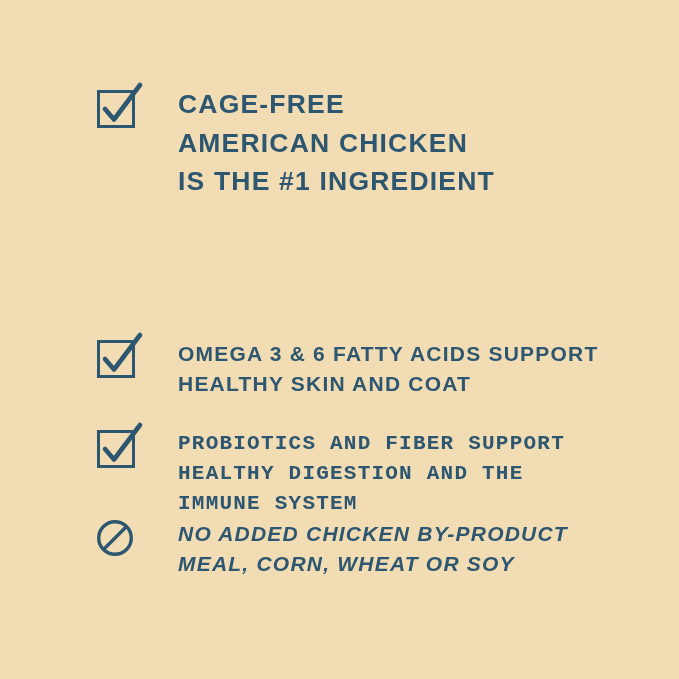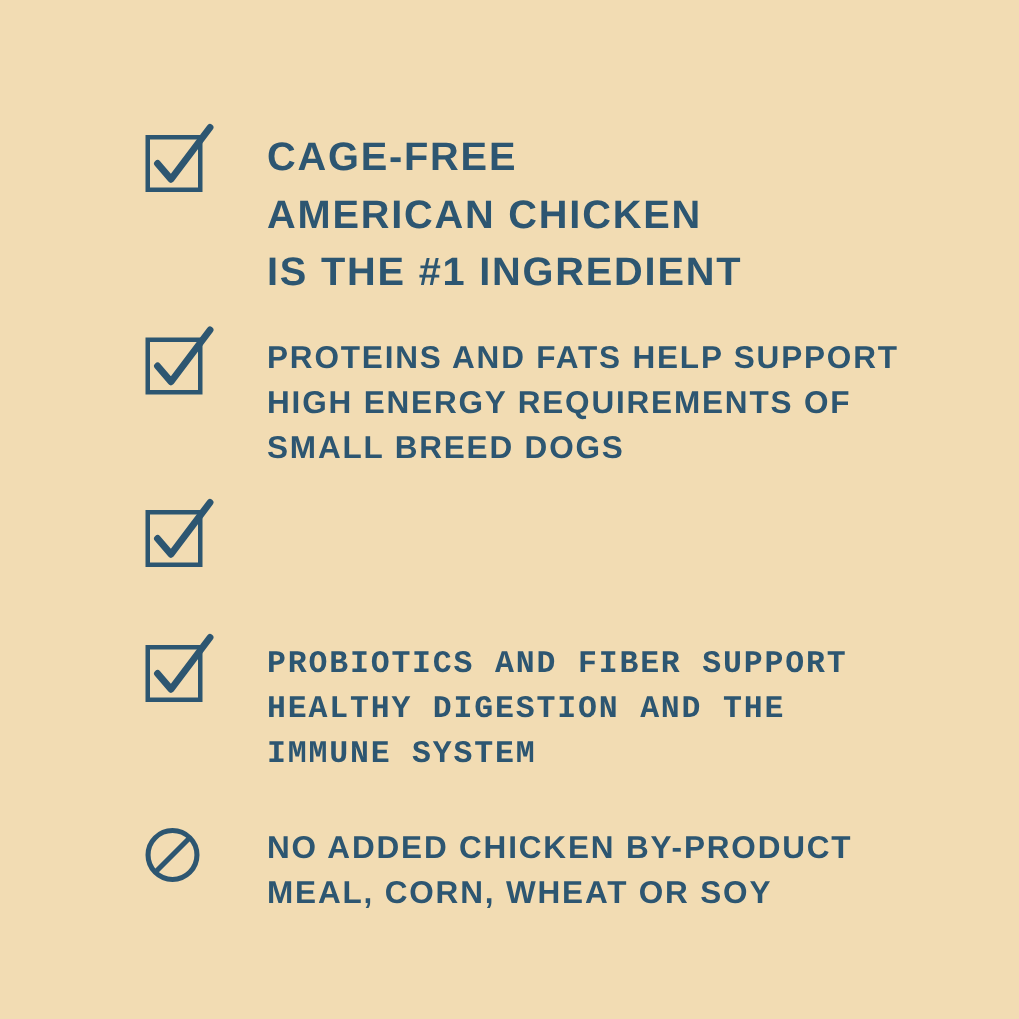--- a/index.html
+++ b/index.html
@@ -54,21 +54,21 @@
   .feature-text.size-body {
     font-size: 21px;
     line-height: 30px;
     letter-spacing: 0.058em;
   }
   
   #row-0 { top: 88px; }
   #row-1 { top: 223px; }
   #row-2 { top: 338px; }
   #row-3 { top: 428px; font-family: Liberation Mono, monospace; }
-  #row-4 { top: 550px; }
+  #row-4 { top: 518px; font-style: italic; }
 
   #row-0 .feature-text { margin-top: -3px; }
   #row-1 .feature-text,
   #row-2 .feature-text,
   #row-3 .feature-text,
   #row-4 .feature-text { margin-top: 1px; }
 </style>
 </head>
 <body>
 
@@ -79,39 +79,30 @@
       <svg width="44" height="44" viewBox="0 0 44 44" aria-hidden="true">
         <rect x="2.5" y="3.5" width="35" height="35" fill="none" stroke="#2d5671" stroke-width="3"></rect>
         <path d="M9 21 L18 31.5 L44 -3" fill="none" stroke="#2d5671" stroke-width="4.6" stroke-linecap="round" stroke-linejoin="round"></path>
       </svg>
     </span>
     <span class="feature-text size-lead">CAGE-FREE
 AMERICAN CHICKEN
 IS THE #1 INGREDIENT</span>
   </div>
 
-  <div class="feature-row" id="row-1">
-    <span class="feature-icon">
-      <svg width="44" height="44" viewBox="0 0 44 44" aria-hidden="true">
-        <rect x="2.5" y="3.5" width="35" height="35" fill="none" stroke="#2d5671" stroke-width="3"></rect>
-        <path d="M9 21 L18 31.5 L44 -3" fill="none" stroke="#2d5671" stroke-width="4.6" stroke-linecap="round" stroke-linejoin="round"></path>
-      </svg>
-    </span>
-    <span class="feature-text size-body">PROTEINS AND FATS HELP SUPPORT
-HIGH ENERGY REQUIREMENTS OF
-SMALL BREED DOGS</span>
-  </div>
 
   <div class="feature-row" id="row-2">
     <span class="feature-icon">
       <svg width="44" height="44" viewBox="0 0 44 44" aria-hidden="true">
         <rect x="2.5" y="3.5" width="35" height="35" fill="none" stroke="#2d5671" stroke-width="3"></rect>
         <path d="M9 21 L18 31.5 L44 -3" fill="none" stroke="#2d5671" stroke-width="4.6" stroke-linecap="round" stroke-linejoin="round"></path>
       </svg>
     </span>
+    <span class="feature-text size-body">OMEGA 3 &amp; 6 FATTY ACIDS SUPPORT
+HEALTHY SKIN AND COAT</span>
   </div>
 
   <div class="feature-row" id="row-3">
     <span class="feature-icon">
       <svg width="44" height="44" viewBox="0 0 44 44" aria-hidden="true">
         <rect x="2.5" y="3.5" width="35" height="35" fill="none" stroke="#2d5671" stroke-width="3"></rect>
         <path d="M9 21 L18 31.5 L44 -3" fill="none" stroke="#2d5671" stroke-width="4.6" stroke-linecap="round" stroke-linejoin="round"></path>
       </svg>
     </span>
     <span class="feature-text size-body">PROBIOTICS AND FIBER SUPPORT

